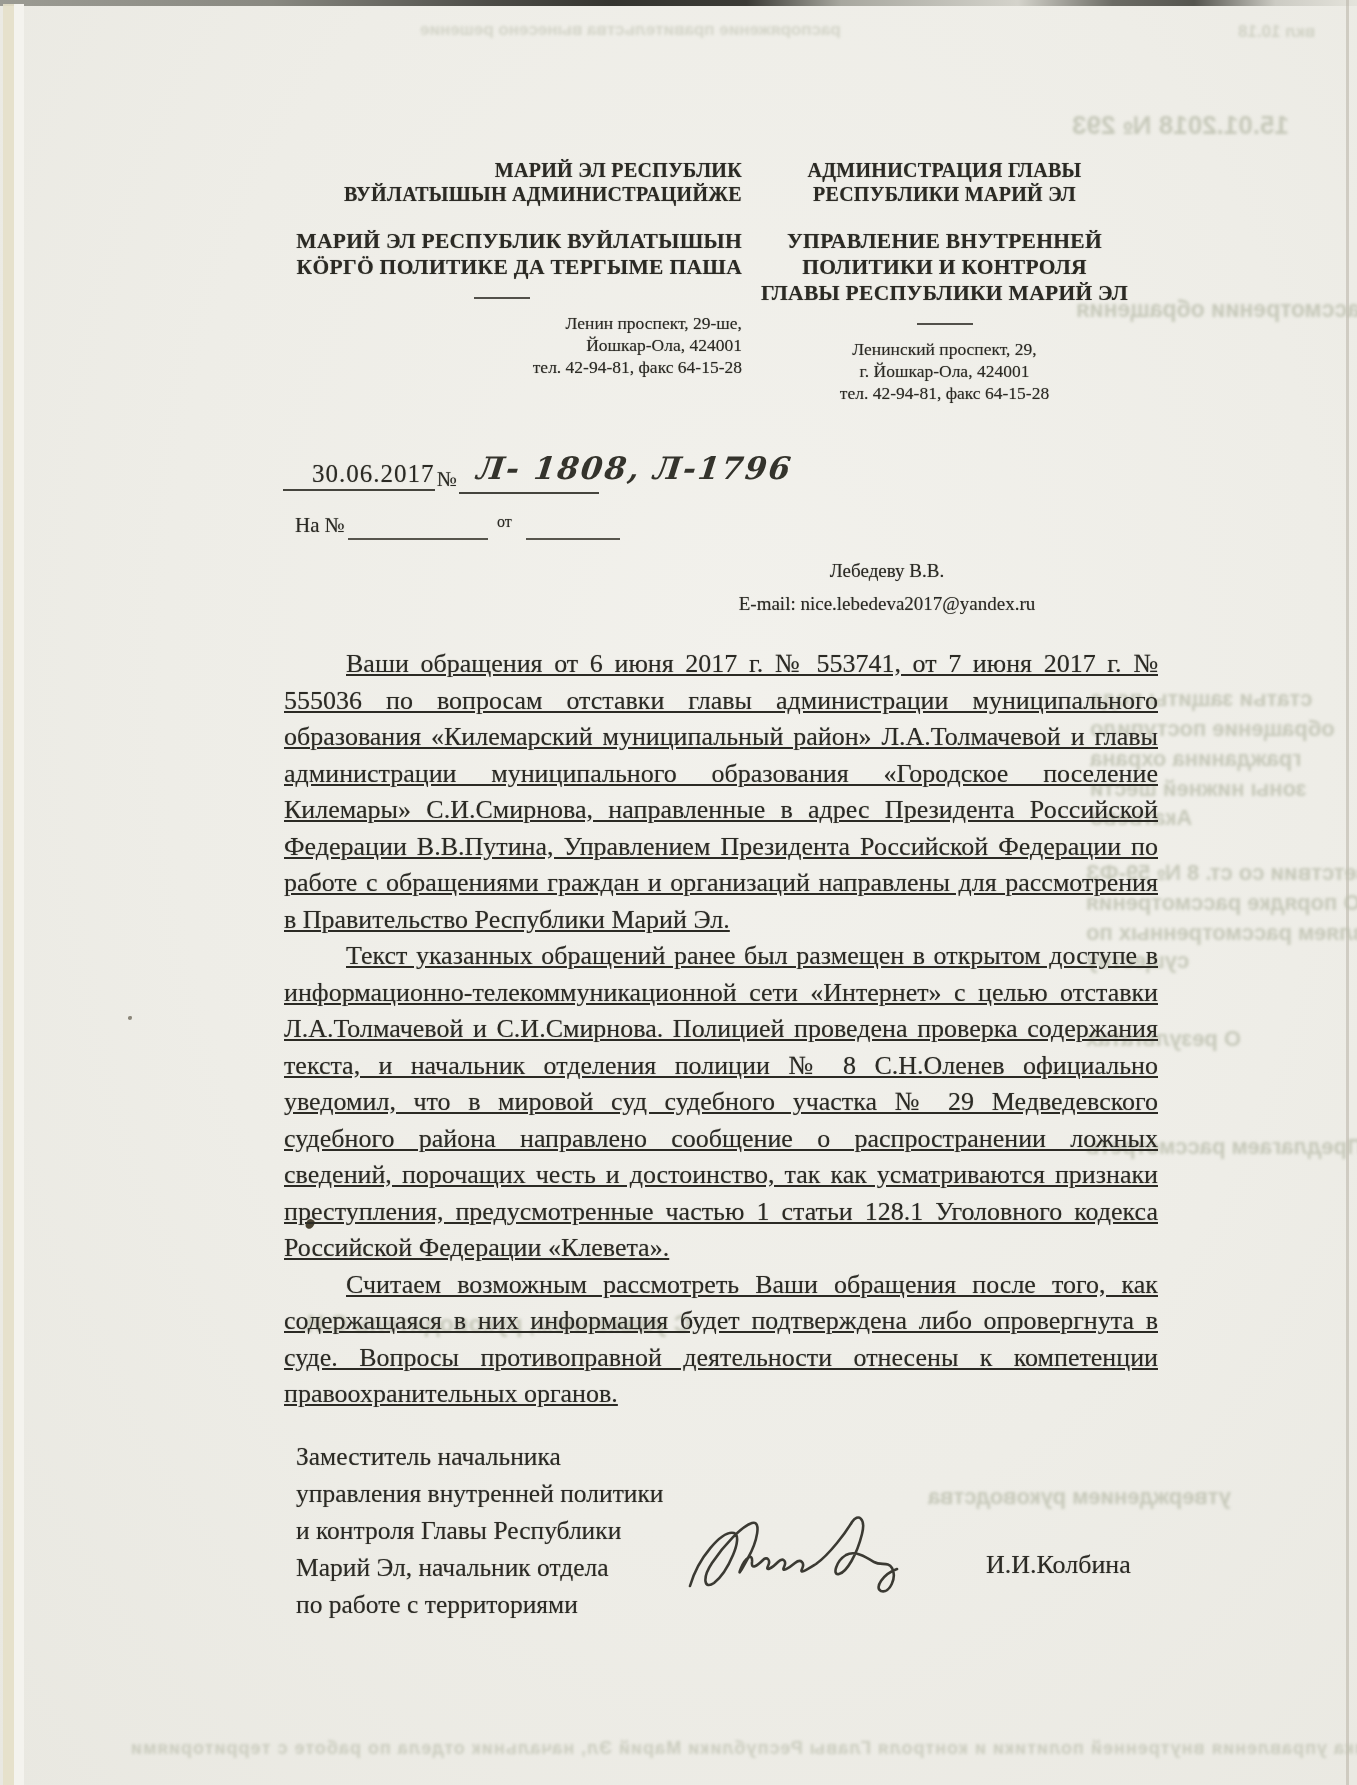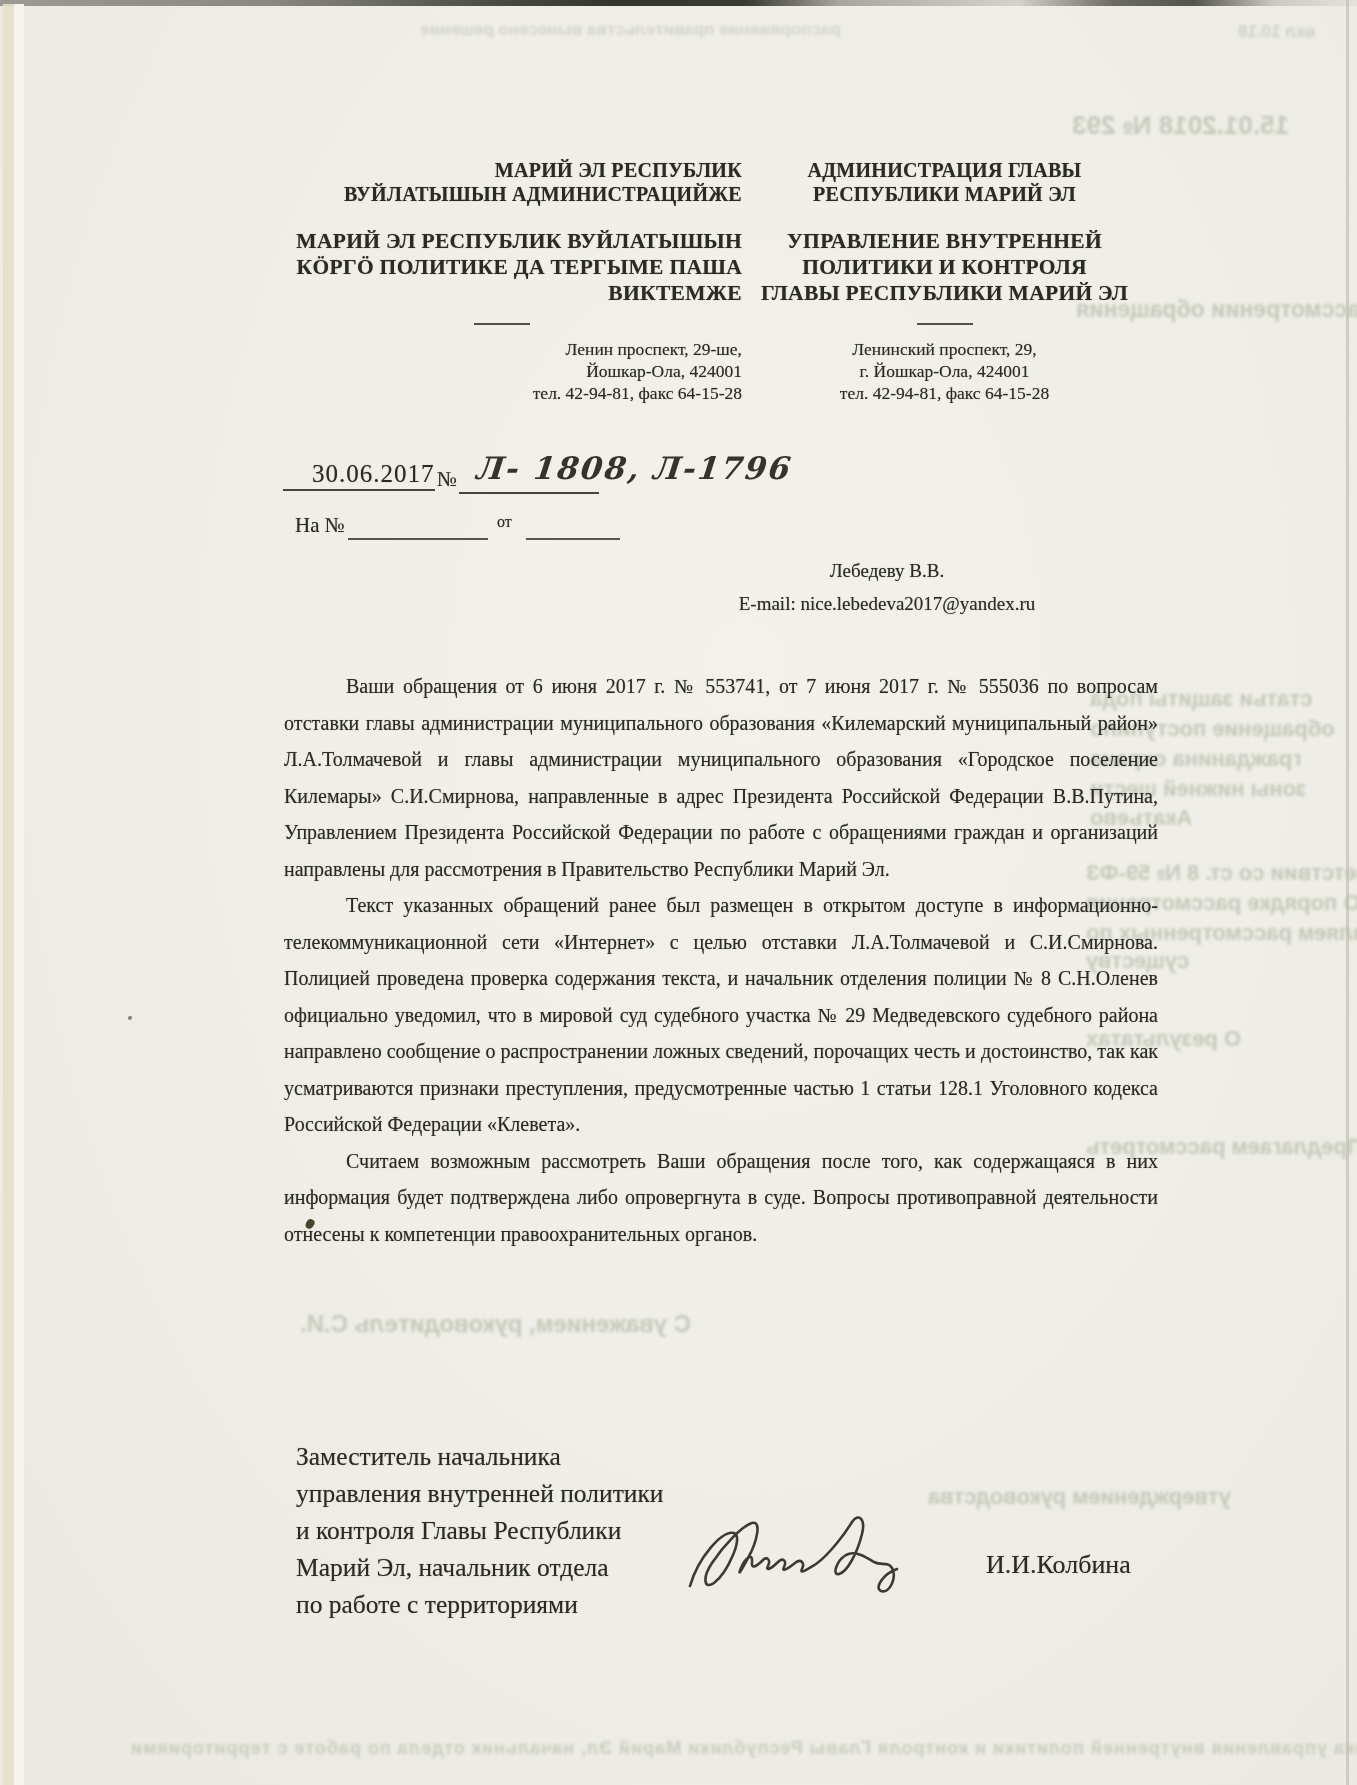--- a/index.html
+++ b/index.html
@@ -84,23 +84,24 @@
   .reply-label{left:295px;top:513px;font-size:21px;}
   .reply-line1{left:348px;top:538px;width:140px;border-top:2px solid #57554d;height:0;}
   .reply-from{left:497px;top:513px;font-size:16px;}
   .reply-line2{left:526px;top:538px;width:94px;border-top:2px solid #57554d;height:0;}
 
   
   .recipient{left:652px;top:534px;width:470px;text-align:center;font-size:19px;line-height:33px;margin-top:20px;}
 
   
   .body-text{
-    left:284px;top:668px;width:874px;
-    font-size:20px;line-height:36.5px;
+    left:284px;top:646px;width:874px;
+    font-size:26px;line-height:36.5px;
     text-align:justify;
+    text-decoration:underline;
   }
   .body-text p{margin:0;text-indent:62px;}
 
   
   .sig-titles{left:296px;top:1438px;width:420px;text-align:left;font-size:25.5px;line-height:37px;}
   .sig-svg{left:676px;top:1506px;width:256px;height:110px;}
   .sig-name{left:986px;top:1550px;font-size:26px;}
 </style>
 </head>
 <body>
@@ -134,21 +135,20 @@
   <div class="bleed bl17">Заместитель начальника управления внутренней политики и контроля Главы Республики Марий Эл, начальник отдела по работе с территориями</div>
 
   <div class="lh-col lh-left soft">
     <div class="lh-org-top">
       <div>МАРИЙ ЭЛ РЕСПУБЛИК</div>
       <div>ВУЙЛАТЫШЫН АДМИНИСТРАЦИЙЖЕ</div>
     </div>
     <div class="lh-org-name">
       <div>МАРИЙ ЭЛ РЕСПУБЛИК ВУЙЛАТЫШЫН</div>
       <div>КӦРГӦ ПОЛИТИКЕ ДА ТЕРГЫМЕ ПАША</div>
-      <div>ВИКТЕМЖЕ</div>
     </div>
     <div class="lh-divider"></div>
     <div class="lh-address">
       <div>Ленин проспект, 29-ше,</div>
       <div>Йошкар-Ола, 424001</div>
       <div>тел. 42-94-81, факс 64-15-28</div>
     </div>
   </div>
 
   <div class="lh-col lh-right soft">

